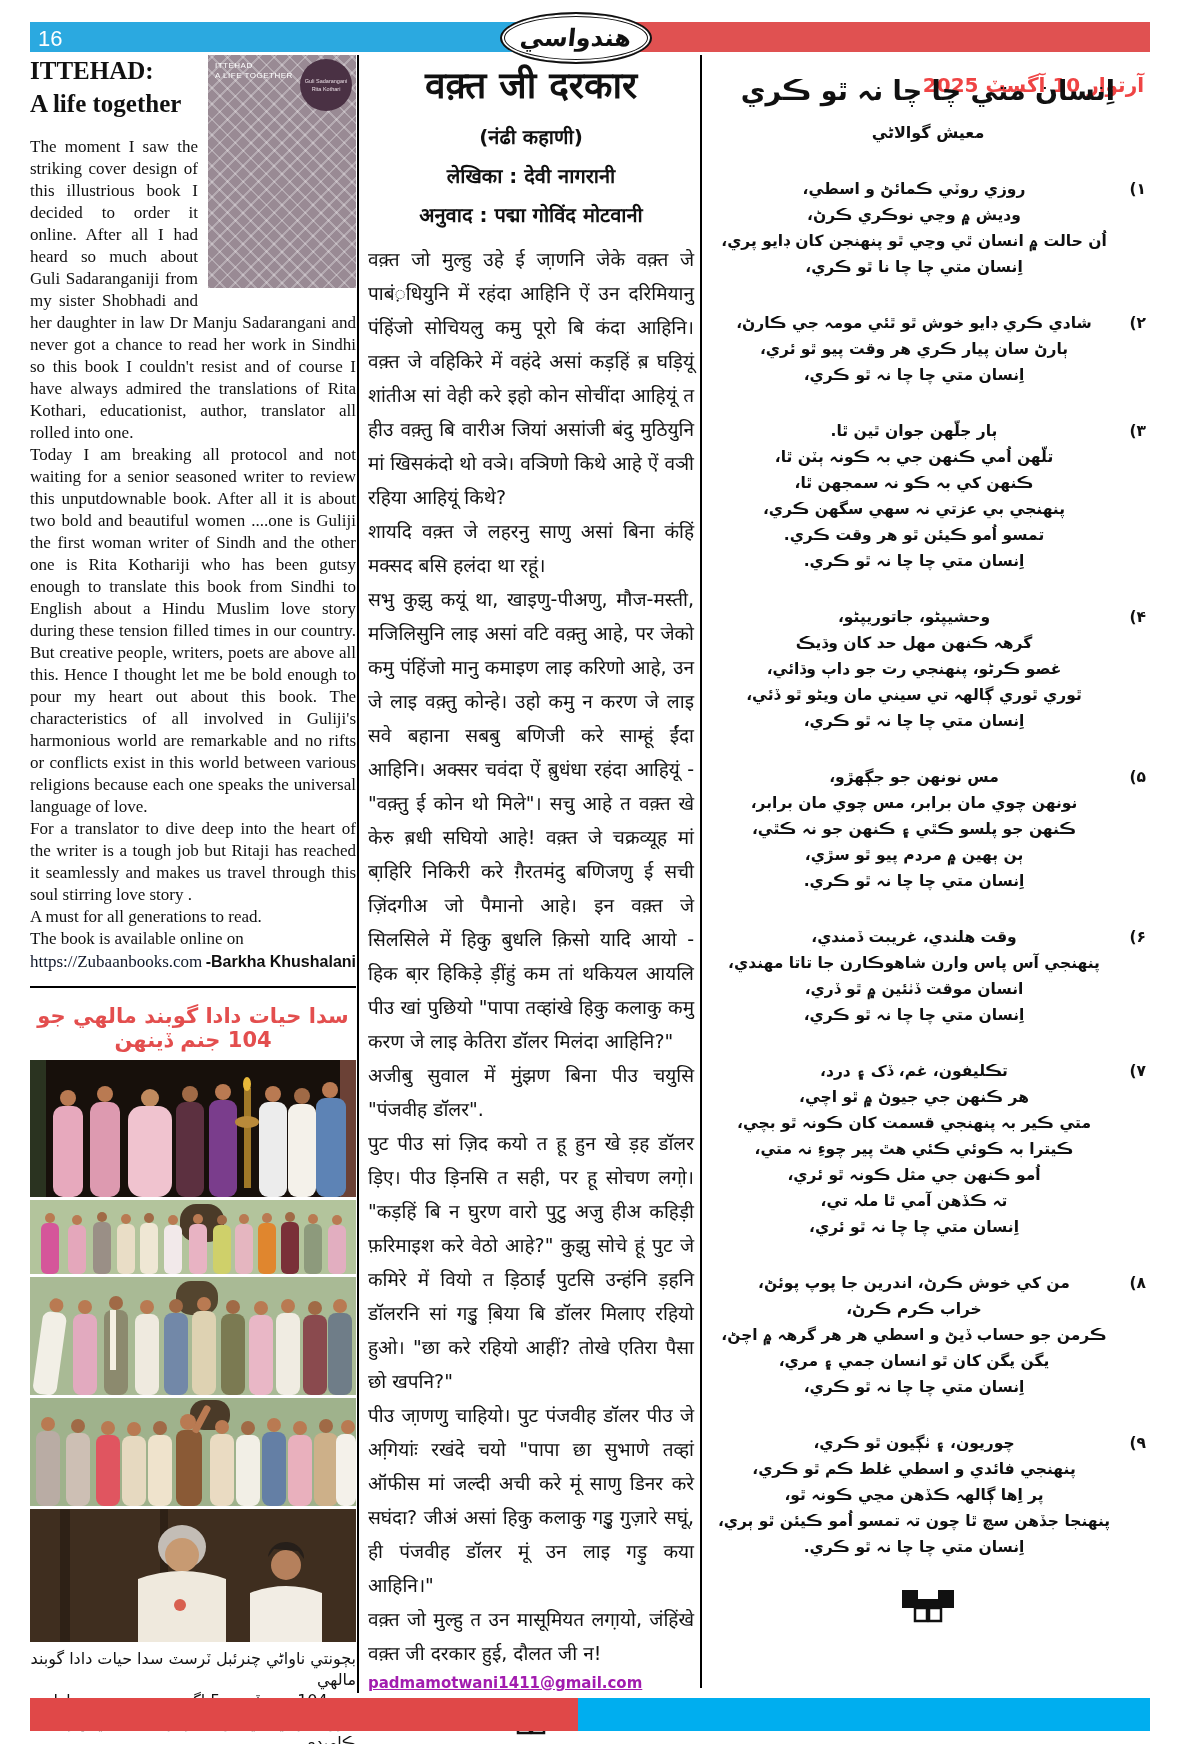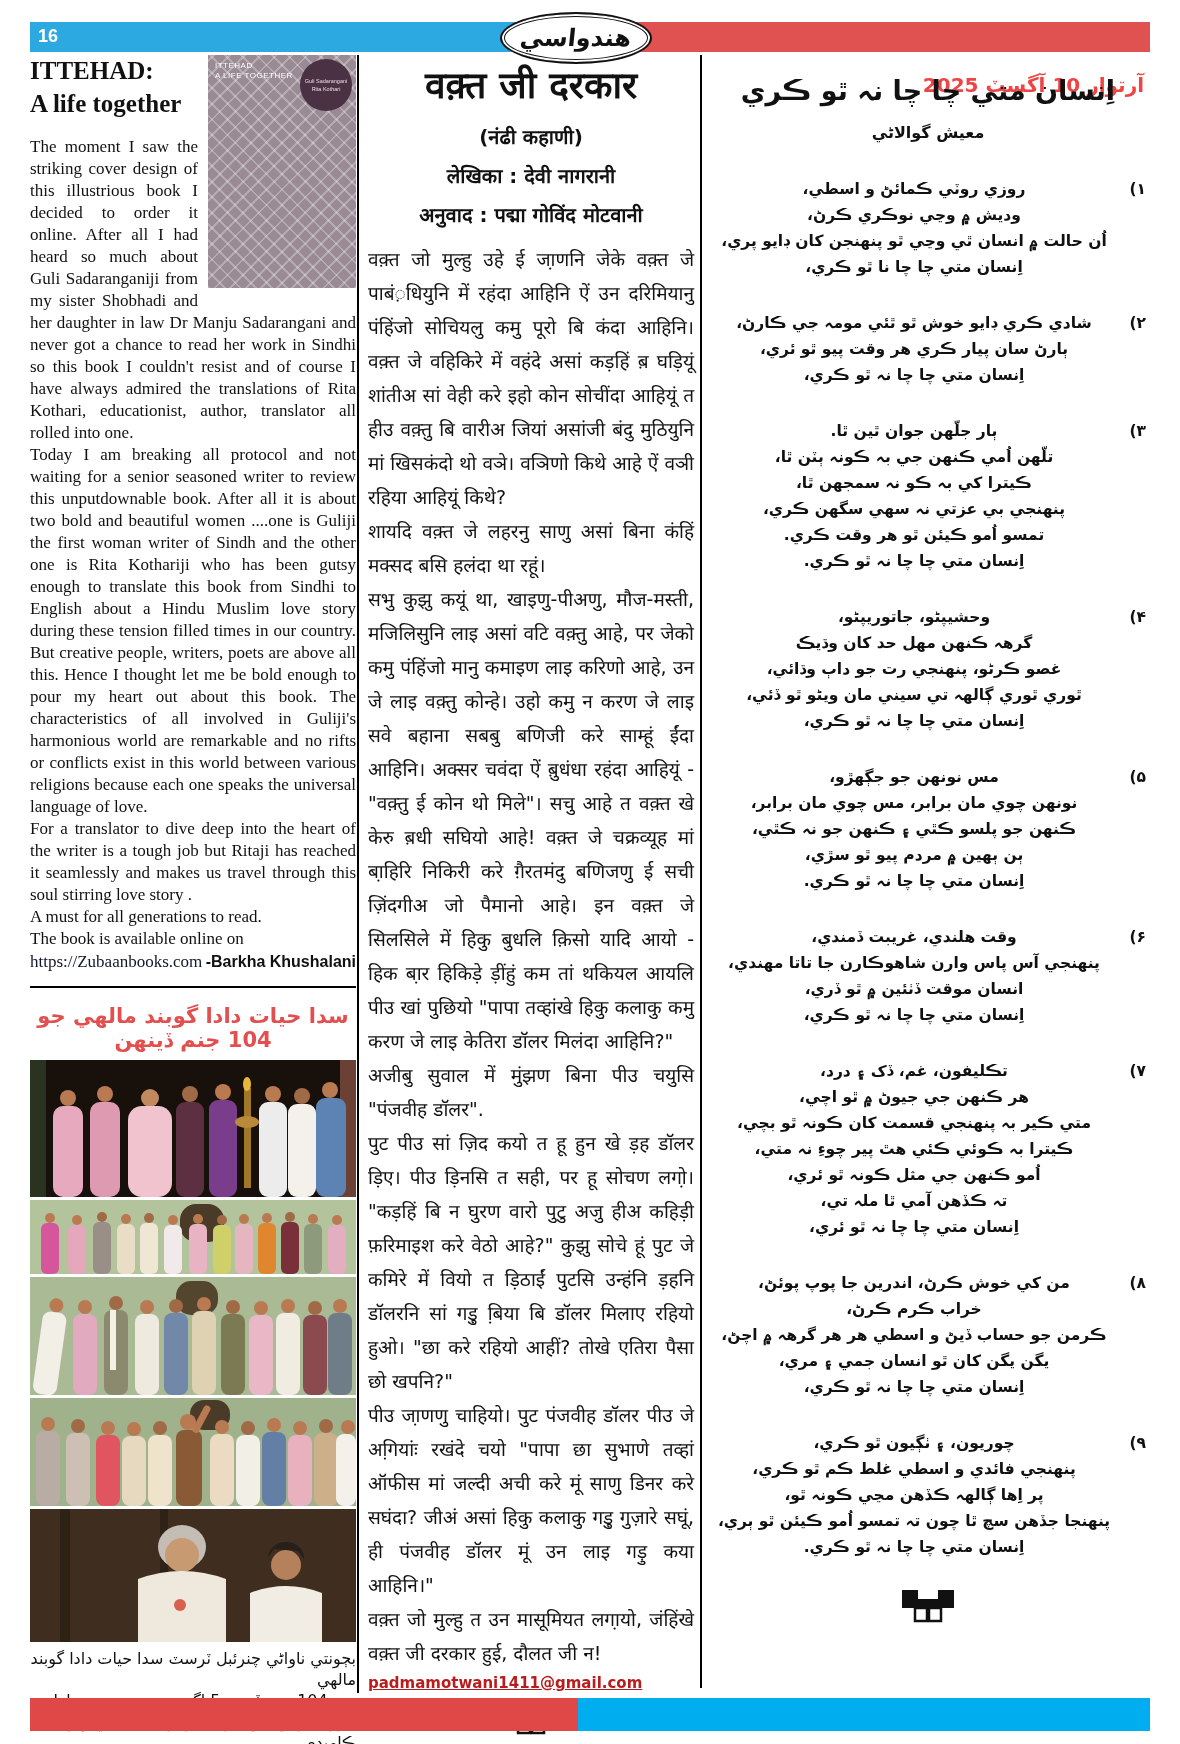--- a/index.html
+++ b/index.html
@@ -1,21 +1,21 @@
 <!DOCTYPE html>
 <html lang="en"><head>
 <meta charset="utf-8">
 <style>
   html,body{margin:0;padding:0;background:#e8e8e8;}
   .page{position:relative;width:1180px;height:1744px;background:#fff;margin:0 auto;
         font-family:"Liberation Sans","DejaVu Sans",sans-serif;color:#111;overflow:hidden;}
   
   .hdr-blue{position:absolute;left:30px;top:22px;width:540px;height:30px;background:#2BA9E0;}
   .hdr-red{position:absolute;left:570px;top:22px;width:580px;height:30px;background:#E05151;}
-  .pagenum{position:absolute;left:38px;top:26px;color:#fff;font-weight:bold;font-size:18px;}
+  .pagenum{position:absolute;left:38px;top:26px;color:#fff;font-weight:normal;font-size:22px;}
   .hdr-date{position:absolute;right:36px;top:25px;color:#ef4444;font-weight:bold;font-size:20px;direction:rtl;font-family:"DejaVu Sans",sans-serif;margin-top:48px;}
   .logo-oval{position:absolute;left:500px;top:12px;width:148px;height:48px;background:#fff;border:2px solid #111;
              border-radius:50%;display:flex;align-items:center;justify-content:center;box-shadow:inset 0 0 0 2px #fff,inset 0 0 0 3px #111;}
   .logo-oval span{font-weight:bold;font-size:24px;transform:skewX(-6deg);font-family:"DejaVu Sans",sans-serif;}
   
   .vrule{position:absolute;top:55px;width:2px;background:#000;}
   
   .col-left{position:absolute;left:30px;top:55px;width:326px;}
   .cover{float:right;width:148px;height:233px;margin:0 0 8px 10px;background:#998a94;position:relative;
          background-image:repeating-linear-gradient(45deg,rgba(255,255,255,.28) 0 2px,transparent 2px 11px),
@@ -33,21 +33,21 @@
                 font-family:"DejaVu Sans",sans-serif;margin-bottom:8px;margin-top:16px;}
   .photo{display:block;width:326px;margin-bottom:3px;}
   .caption{direction:rtl;text-align:right;font-size:16px;line-height:21px;margin-top:6px;font-family:"DejaVu Sans",sans-serif;}
   
   .col-mid{position:absolute;left:368px;top:58px;width:326px;font-family:"DejaVu Sans",sans-serif;}
   .m-title{font-size:37px;font-weight:bold;text-align:center;margin:0;}
   .m-sub{font-size:20px;font-weight:bold;text-align:center;margin-top:14px;}
   .m-author,.m-trans{font-size:20px;font-weight:bold;text-align:center;margin-top:12px;}
   .m-body{margin-top:14px;}
   .m-body p{font-size:19px;line-height:34px;text-align:justify;margin:0;}
-  .m-email{display:inline-block;margin-top:4px;color:#b91c1c;font-weight:bold;font-size:15px;text-decoration:underline;}
+  .m-email{display:inline-block;margin-top:4px;color:#a21caf;font-weight:bold;font-size:15px;text-decoration:underline;}
   .endmark{display:block;margin:10px auto 0 auto;}
   
   .col-right{position:absolute;left:710px;top:58px;width:436px;font-family:"DejaVu Sans",sans-serif;}
   .r-title{font-size:27px;font-weight:bold;text-align:center;direction:rtl;margin:17px;}
   .r-author{font-size:16px;font-weight:bold;text-align:center;direction:rtl;margin-top:8px;}
   .stanzas{margin-top:34px;}
   .stanza{position:relative;direction:rtl;text-align:center;font-weight:bold;font-size:15.5px;line-height:26px;
           margin-bottom:30px;padding-right:34px;padding-left:6px;}
   .snum{position:absolute;right:0;top:0;font-weight:bold;}
   
@@ -382,21 +382,21 @@
             <div>اِنسان متي چا چا نہ ٿو ڪري،</div>
           </div>
         </div>
 
         <div class="stanza">
           <span class="snum" dir="ltr">(۳</span>
           <div>
 
           <div>ٻار جلّهن جوان ٿين ٿا.</div>
             <div>تلّهن اُمي ڪنهن جي بہ ڪونہ ٻٽن ٿا،</div>
-            <div>ڪيترا کي بہ ڪو نہ سمجهن ٿا،</div>
+            <div>ڪنهن کي بہ ڪو نہ سمجهن ٿا،</div>
             <div>پنهنجي بي عزتي نہ سهي سگهن ڪري،</div>
             <div>تمسو اُمو ڪيئن ٿو هر وقت ڪري.</div>
             <div>اِنسان متي چا چا نہ ٿو ڪري.</div>
           </div>
         </div>
 
         <div class="stanza">
           <span class="snum" dir="ltr">(۴</span>
           <div>
 

